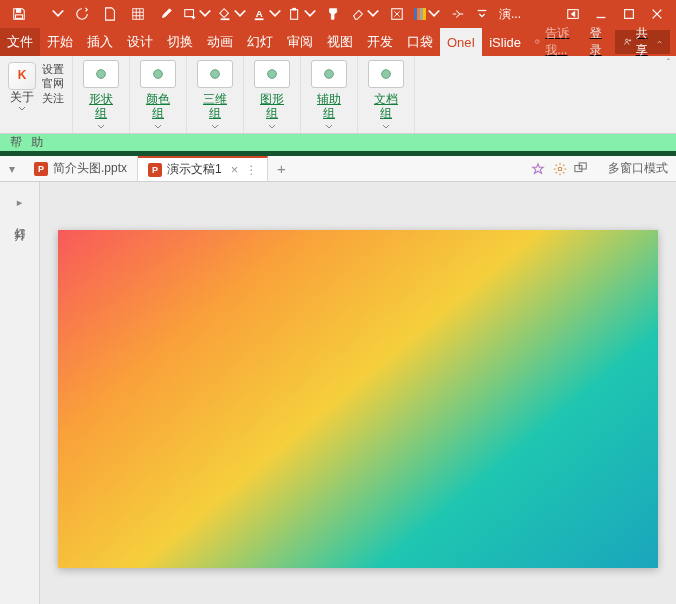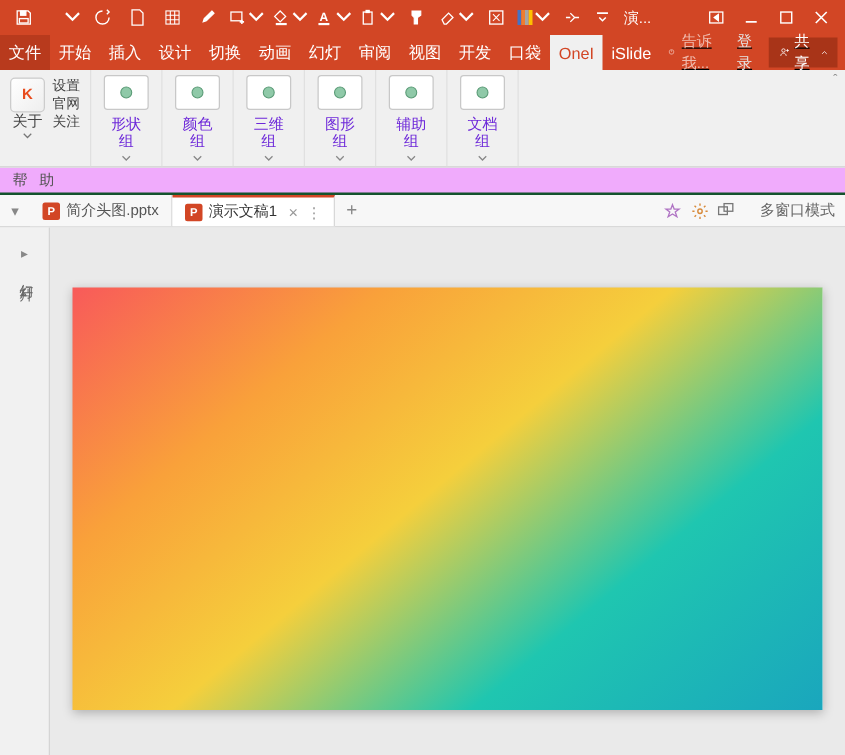--- a/index.html
+++ b/index.html
@@ -32,25 +32,25 @@
 .ribbon { height: 78px; background: #f0f0f0; border-bottom: 1px solid #d0d0d0; display: flex; position: relative; }
 .ribbon-group { display: flex; flex-direction: column; align-items: center; justify-content: center; padding: 4px 6px; border-right: 1px solid #e0e0e0; }
 .about-group { flex-direction: row; align-items: flex-start; padding: 6px 8px; }
 .about-icon { width: 28px; height: 28px; border: 1px solid #ccc; border-radius: 4px; display: flex; align-items: center; justify-content: center; font-weight: bold; color: #e84c1e; background: linear-gradient(135deg,#fff,#eee); }
 .about-col { display: flex; flex-direction: column; align-items: center; line-height: 1.3; font-size: 12px; color: #444; }
 .about-col .sm { font-size: 11px; }
 .set-col { margin-left: 6px; }
 .grp-btn { display: flex; flex-direction: column; align-items: center; gap: 4px; cursor: pointer; padding: 2px 4px; }
 .grp-circle { width: 36px; height: 28px; border: 1px solid #c8c8c8; border-radius: 3px; background: #fff; display: flex; align-items: center; justify-content: center; }
 .grp-circle svg { width: 14px; height: 14px; }
-.grp-label { font-size: 12px; color: #6d28d9; text-align: center; line-height: 1.2; }
+.grp-label { font-size: 12px; color: #15803d; text-align: center; line-height: 1.2; text-decoration: underline; }
 .collapse-caret { position: absolute; right: 6px; top: 2px; font-size: 10px; color: #888; }
 
 
-.help-row { height: 22px; background: #f0abfc; border-bottom: 2px solid #14532d; display: flex; align-items: center; padding: 0 10px; font-size: 12px; color: #555; letter-spacing: 3px; }
+.help-row { height: 22px; background: #86efac; border-bottom: 5px solid #14532d; display: flex; align-items: center; padding: 0 10px; font-size: 12px; color: #555; letter-spacing: 3px; }
 
 
 .file-tabs { height: 26px; background: #f7f7f7; border-bottom: 1px solid #d0d0d0; display: flex; align-items: stretch; }
 .ft-caret { width: 24px; display: flex; align-items: center; justify-content: center; color: #888; cursor: pointer; }
 .file-tab { display: flex; align-items: center; gap: 5px; padding: 0 10px; border-right: 1px solid #d8d8d8; cursor: pointer; font-size: 12px; color: #555; background: #f7f7f7; }
 .file-tab.active { background: #fff; border-top: 2px solid #d24625; color: #333; }
 .file-tab .p-icon { width: 14px; height: 14px; background: #d24625; color: #fff; font-size: 9px; display: flex; align-items: center; justify-content: center; border-radius: 2px; font-weight: bold; }
 .file-tab .close { color: #999; font-size: 13px; margin-left: 4px; }
 .file-tab .menu { color: #999; margin-left: 2px; }
 .add-tab { width: 26px; display: flex; align-items: center; justify-content: center; color: #888; font-size: 15px; cursor: pointer; }

